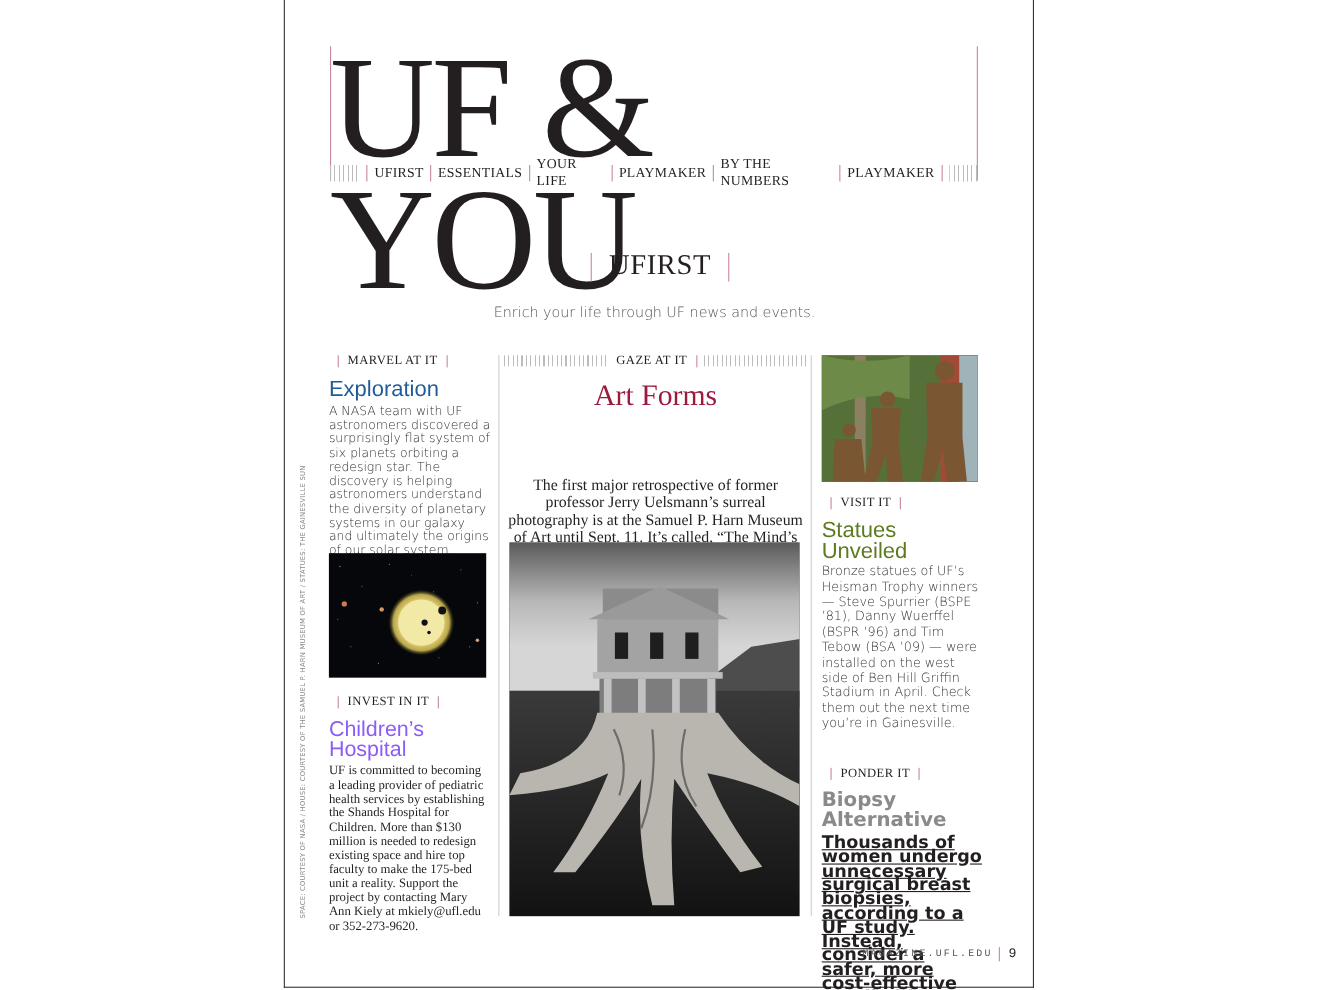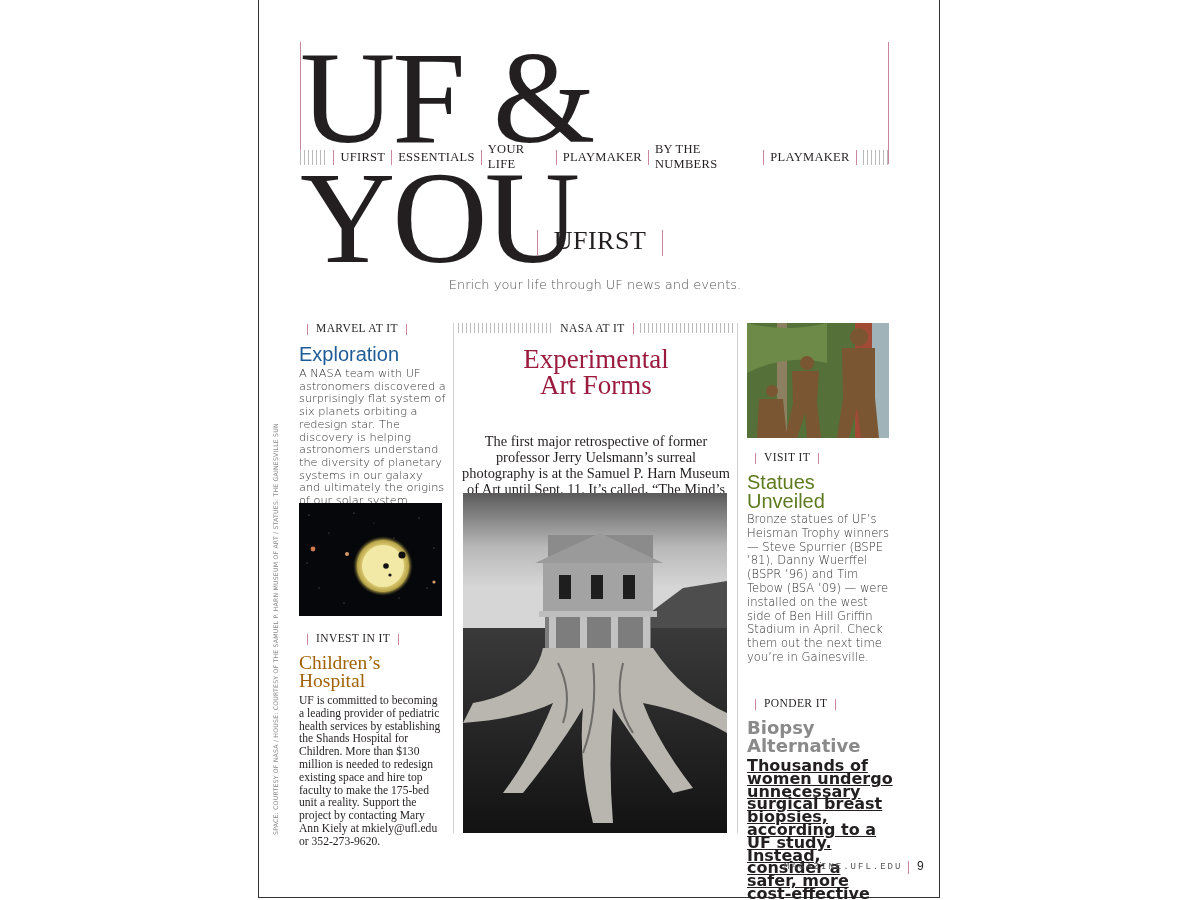--- a/index.html
+++ b/index.html
@@ -101,31 +101,30 @@
     <circle cx="91" cy="72" r="1.6" fill="#111"></circle>
     <circle cx="14" cy="46" r="2.4" fill="#d27a50"></circle>
     <circle cx="48" cy="51" r="2.0" fill="#d59868"></circle>
     <circle cx="135" cy="79" r="1.6" fill="#d9a070"></circle>
   </svg>
 </div>
 
 <div class="abs kicker" style="left:299px;top:632px;width:142px;">
   <span class="sep"></span><span>INVEST IN IT</span><span class="sep"></span>
 </div>
-<div class="abs" style="left:299px;top:654px;width:150px;font-family:Liberation Serif, serif;font-size:19.5px;line-height:18px;color:#a16207;">Children’s Hospital</div>
+<div class="abs" style="left:299px;top:654px;width:150px;font-family:Liberation Sans, sans-serif;font-size:19.5px;line-height:18px;color:#8b5cf6;">Children’s Hospital</div>
 <div class="abs serif-body" style="left:299px;top:695px;width:146px;">UF is committed to becoming a leading provider of pediatric health services by establishing the Shands Hospital for Children. More than $130 million is needed to redesign existing space and hire top faculty to make the 175-bed unit a reality. Support the project by contacting Mary Ann Kiely at mkiely@ufl.edu or 352-273-9620.</div>
 
 <div class="abs" style="left:456px;top:322px;width:280px;height:12px;display:flex;align-items:center;justify-content:center;">
   <span class="ticks" style="width:94px;height:10px;"></span>
-  <span class="kicker" style="margin:0 8px;">NASA AT IT</span>
+  <span class="kicker" style="margin:0 8px;">GAZE AT IT</span>
   <span class="sep" style="display:inline-block;width:1px;height:11px;background:#c9879b;margin-right:6px;"></span>
   <span class="ticks" style="width:94px;height:10px;"></span>
 </div>
 <div class="abs" style="left:456px;top:346px;width:280px;text-align:center;font-family:'Liberation Serif',serif;font-size:27px;line-height:26px;color:#9b1b3f;">
-  <div>Experimental</div>
   <div>Art Forms</div>
 </div>
 <div class="abs" style="left:462px;top:403px;width:268px;text-align:center;font-family:'Liberation Serif',serif;font-size:14.4px;line-height:16px;color:#231f20;margin-top:30px;">The first major retrospective of former professor Jerry Uelsmann’s surreal photography is at the Samuel P. Harn Museum of Art until Sept. 11. It’s called, “The Mind’s Eye, 50 Years of Photography.”</div>
 
 <div class="img-box" style="left:463px;top:493px;width:264px;height:340px;background:#777;">
   <svg width="264" height="340" viewBox="0 0 264 340">
     <defs>
       <linearGradient id="sky" x1="0" y1="0" x2="0" y2="1">
         <stop offset="0%" stop-color="#5a5a5a"></stop>
         <stop offset="40%" stop-color="#b8b8b8"></stop>

